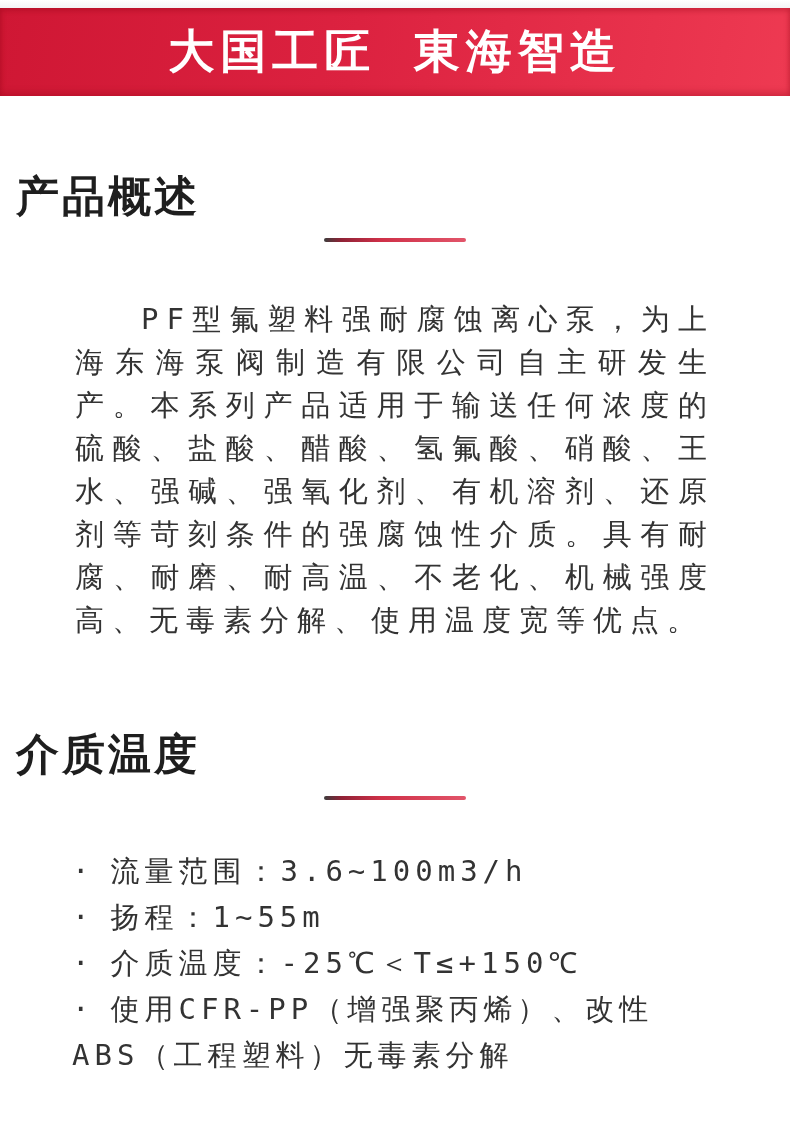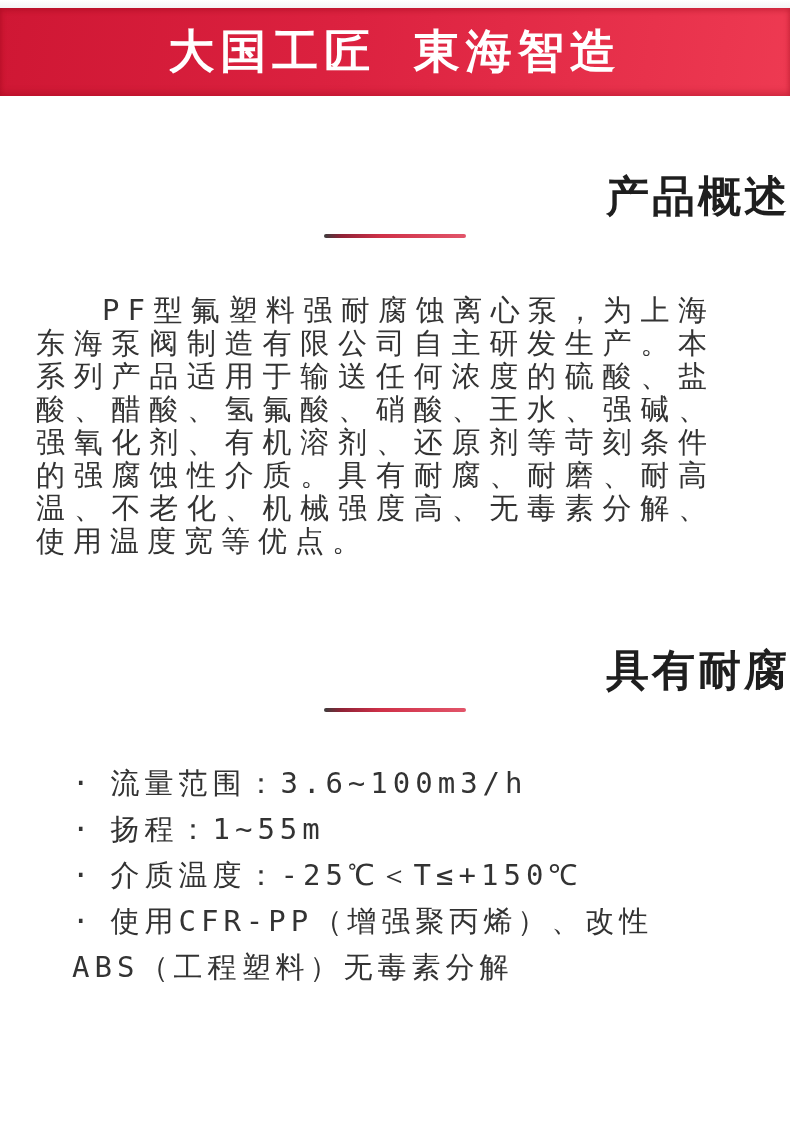--- a/index.html
+++ b/index.html
@@ -33,42 +33,42 @@
   }
   .banner-title {
     margin: 0;
     color: #ffffff;
     font-size: 46px;
     font-weight: 900;
     letter-spacing: 6px;
     white-space: pre;
   }
   .section-title {
-    margin: 0;
-    text-align: right;
+    margin: 16px;
+    text-align: left;
     font-size: 43px;
     line-height: 52px;
     font-weight: 900;
     color: #1e1e1e;
     letter-spacing: 3px;
   }
   .section-overview .section-title { margin-top: 74px; }
   .section-conditions .section-title { margin-top: 86px; }
   .title-underline {
     width: 142px;
     height: 4px;
     margin: 12px auto 0 auto;
     border-radius: 2px;
     background: linear-gradient(90deg, #3d3d3d 0%, #8f2236 12%, #cf3048 40%, #e2556a 100%);
   }
   .overview-paragraph {
-    margin: 56px 75px 0 36px;
+    margin: 56px 75px 0 75px;
     font-family: "DejaVu Sans Mono", monospace;
     font-size: 29px;
-    line-height: 33px;
+    line-height: 43px;
     letter-spacing: 8px;
     color: #333333;
     text-align: justify;
     text-indent: 66px;
   }
   .conditions-list {
     list-style: none;
     margin: 48px 70px 16px 72px;
     padding: 0;
   }
@@ -97,21 +97,21 @@
     <h1 class="banner-title">大国工匠  東海智造</h1>
   </header>
 
   <section class="section-overview">
     <h2 class="section-title">产品概述</h2>
     <div class="title-underline"></div>
     <p class="overview-paragraph">PF型氟塑料强耐腐蚀离心泵，为上海东海泵阀制造有限公司自主研发生产。本系列产品适用于输送任何浓度的硫酸、盐酸、醋酸、氢氟酸、硝酸、王水、强碱、强氧化剂、有机溶剂、还原剂等苛刻条件的强腐蚀性介质。具有耐腐、耐磨、耐高温、不老化、机械强度高、无毒素分解、使用温度宽等优点。</p>
   </section>
 
   <section class="section-conditions">
-    <h2 class="section-title">具有耐腐</h2>
+    <h2 class="section-title">介质温度</h2>
     <div class="title-underline"></div>
 
     <ul class="conditions-list">
       <li>
         <span class="bullet-dot">·</span><span>流量范围：3.6~100m3/h</span>
       </li>
       <li>
         <span class="bullet-dot">·</span><span>扬程：1~55m</span>
       </li>
       <li>

